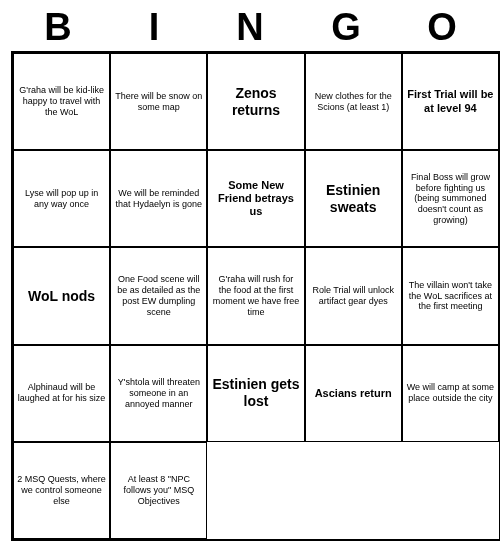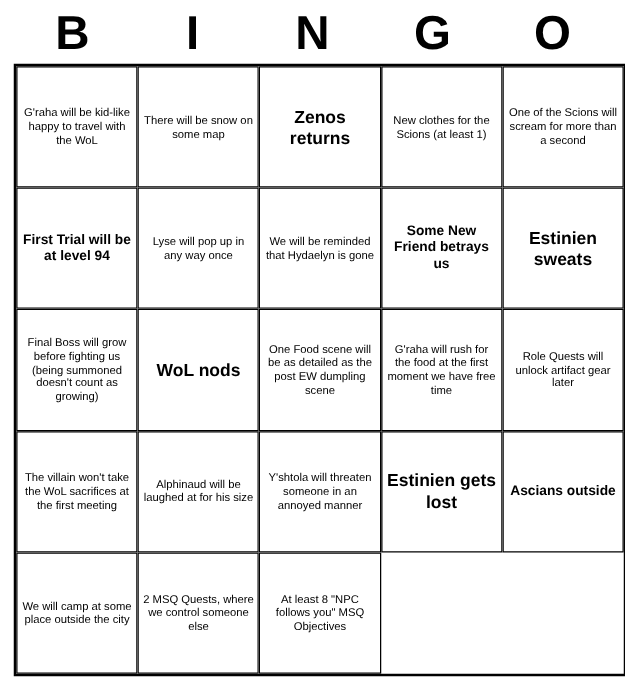--- a/index.html
+++ b/index.html
@@ -65,32 +65,31 @@
     <div class="bingo-letter">N</div>
     <div class="bingo-letter">G</div>
     <div class="bingo-letter">O</div>
   </div>
 
 <div class="bingo-grid">
 <div class="bingo-cell">G'raha will be kid-like happy to travel with the WoL</div>
     <div class="bingo-cell">There will be snow on some map</div>
     <div class="bingo-cell large-text">Zenos returns</div>
     <div class="bingo-cell">New clothes for the Scions (at least 1)</div>
-    <div class="bingo-cell">One of the Scions will scream for more than a second</div>
     <div class="bingo-cell medium-text">First Trial will be at level 94</div>
     <div class="bingo-cell">Lyse will pop up in any way once</div>
     <div class="bingo-cell">We will be reminded that Hydaelyn is gone</div>
     <div class="bingo-cell medium-text">Some New Friend betrays us</div>
     <div class="bingo-cell large-text">Estinien sweats</div>
     <div class="bingo-cell">Final Boss will grow before fighting us (being summoned doesn't count as growing)</div>
     <div class="bingo-cell large-text">WoL nods</div>
     <div class="bingo-cell">One Food scene will be as detailed as the post EW dumpling scene</div>
     <div class="bingo-cell">G'raha will rush for the food at the first moment we have free time</div>
-    <div class="bingo-cell">Role Quests will unlock artifact gear later</div>
+    <div class="bingo-cell">Role Trial will unlock artifact gear dyes</div>
     <div class="bingo-cell">The villain won't take the WoL sacrifices at the first meeting</div>
     <div class="bingo-cell">Alphinaud will be laughed at for his size</div>
     <div class="bingo-cell">Y'shtola will threaten someone in an annoyed manner</div>
     <div class="bingo-cell large-text">Estinien gets lost</div>
-    <div class="bingo-cell medium-text">Ascians outside</div>
+    <div class="bingo-cell medium-text">Ascians return</div>
     <div class="bingo-cell">We will camp at some place outside the city</div>
     <div class="bingo-cell">2 MSQ Quests, where we control someone else</div>
     <div class="bingo-cell">At least 8 "NPC follows you" MSQ Objectives</div>
   </div>
 
 </body></html>

